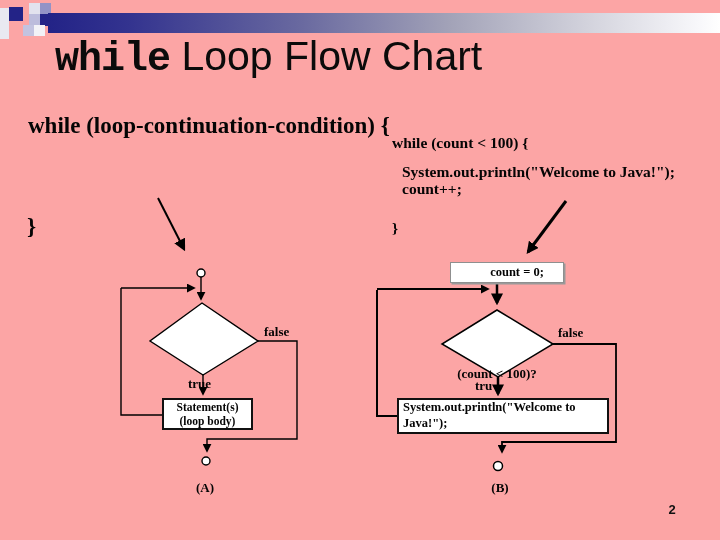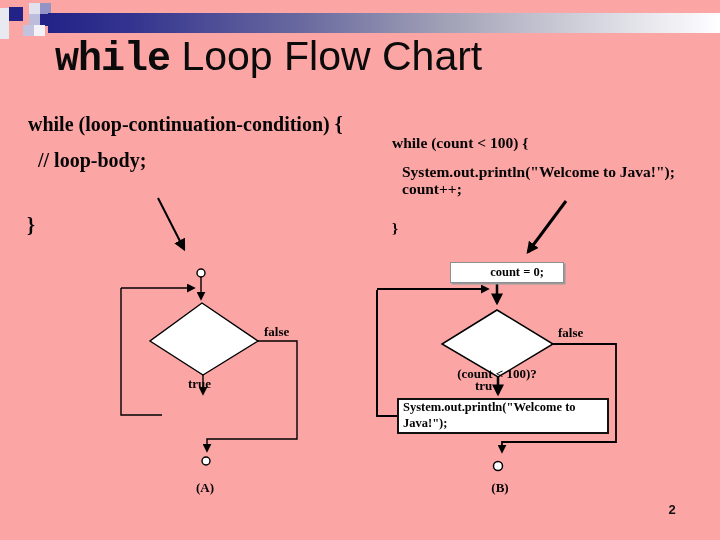--- a/index.html
+++ b/index.html
@@ -12,21 +12,21 @@
   .bar{
     left:48px;top:13px;width:672px;height:20px;
     background:linear-gradient(90deg,#232387 0%,#33338f 12%,#6a6aa0 38%,#a3a3b8 60%,#d2d2dc 80%,#f8f8fb 97%,#ffffff 100%);
   }
   .sq{position:absolute;}
   
   .title{left:55px;top:33px;white-space:nowrap;color:#0b0b0b;}
   .title .mono{font-family:"Liberation Mono","DejaVu Sans Mono",monospace;font-weight:bold;font-size:40px;letter-spacing:-1px;}
   .title .sans{font-family:"Liberation Sans",sans-serif;font-weight:400;font-size:41px;letter-spacing:0px;}
   
-  .codeL{font-family:"Liberation Serif",serif;font-weight:bold;font-size:20px;color:#050505;white-space:nowrap;}
+  .codeL{font-family:"Liberation Serif",serif;font-weight:bold;font-size:23px;color:#050505;white-space:nowrap;}
   .codeR{font-family:"Liberation Serif",serif;font-weight:bold;font-size:15.5px;color:#050505;white-space:nowrap;}
   
   .fc{font-family:"Liberation Serif",serif;font-weight:bold;color:#050505;}
   .fc-small{font-size:11.5px;line-height:1.22;}
   .fc-med{font-size:12.5px;line-height:1.25;padding-left:20px;}
   .fc-lab{font-size:13px;}
   .center{text-align:center;}
   
   .boxA{
     left:162px;top:398px;width:87px;height:28px;
@@ -63,21 +63,20 @@
   <div class="sq" style="left:23px;top:25px;width:11px;height:11px;background:#c3c3e0;"></div>
   <div class="sq" style="left:34px;top:25px;width:11px;height:11px;background:#f2f2f7;"></div>
 
   <div class="abs bar"></div>
 
   <div class="abs title">
     <span class="mono">while</span><span class="sans"> Loop Flow Chart</span>
   </div>
 
   <div class="abs codeL" style="left:28px;top:113px;">while (loop-continuation-condition) {</div>
-  <div class="abs codeL" style="left:38px;top:149px;">// loop-body;</div>
   <div class="abs codeL" style="left:27px;top:214px;">}</div>
 
   <div class="abs codeR" style="left:392px;top:134px;">while (count &lt; 100) {</div>
   <div class="abs codeR" style="left:402px;top:163px;">System.out.println("Welcome to Java!");</div>
   <div class="abs codeR" style="left:402px;top:180px;">count++;</div>
   <div class="abs codeR" style="left:392px;top:219px;">}</div>
 
   <svg class="overlay" width="720" height="540" viewBox="0 0 720 540">
     <defs>
       <marker id="arwS" markerUnits="userSpaceOnUse" markerWidth="9" markerHeight="9" viewBox="0 0 10 10" refX="8" refY="5" orient="auto">
@@ -109,20 +108,24 @@
       <polyline points="397,416 377,416 377,290" stroke-width="2"></polyline>
       <polygon points="497,310 553,344 498,377 442,344" stroke-width="1.5" fill="#fff"></polygon>
       <line x1="498" y1="377" x2="498" y2="394" stroke-width="2.5" marker-end="url(#arwL)"></line>
       <polyline points="553,344 616,344 616,442 502,442 502,452" stroke-width="1.8" marker-end="url(#arwS)"></polyline>
       <circle cx="498" cy="466" r="4.5" stroke-width="1.5" fill="#fff"></circle>
     </g>
   </svg>
 
   <div class="abs fc fc-lab" style="left:264px;top:324px;">false</div>
   <div class="abs fc fc-lab" style="left:176px;top:376px;margin-left:12px;">true</div>
+  <div class="abs fc fc-small center boxA">
+    <div>Statement(s)</div>
+    <div>(loop body)</div>
+  </div>
   <div class="abs fc fc-lab center" style="left:190px;top:480px;width:30px;">(A)</div>
 
   <div class="abs fc fc-med boxCount">
     <span>count = 0;</span>
   </div>
   <div class="abs fc fc-lab center" style="left:440px;top:336px;width:114px;margin-top:30px;">(count &lt; 100)?</div>
   <div class="abs fc fc-lab" style="left:558px;top:325px;">false</div>
   <div class="abs fc fc-lab" style="left:475px;top:378px;">tru</div>
   <div class="abs fc fc-med boxB">
     <div>System.out.println("Welcome to</div>

